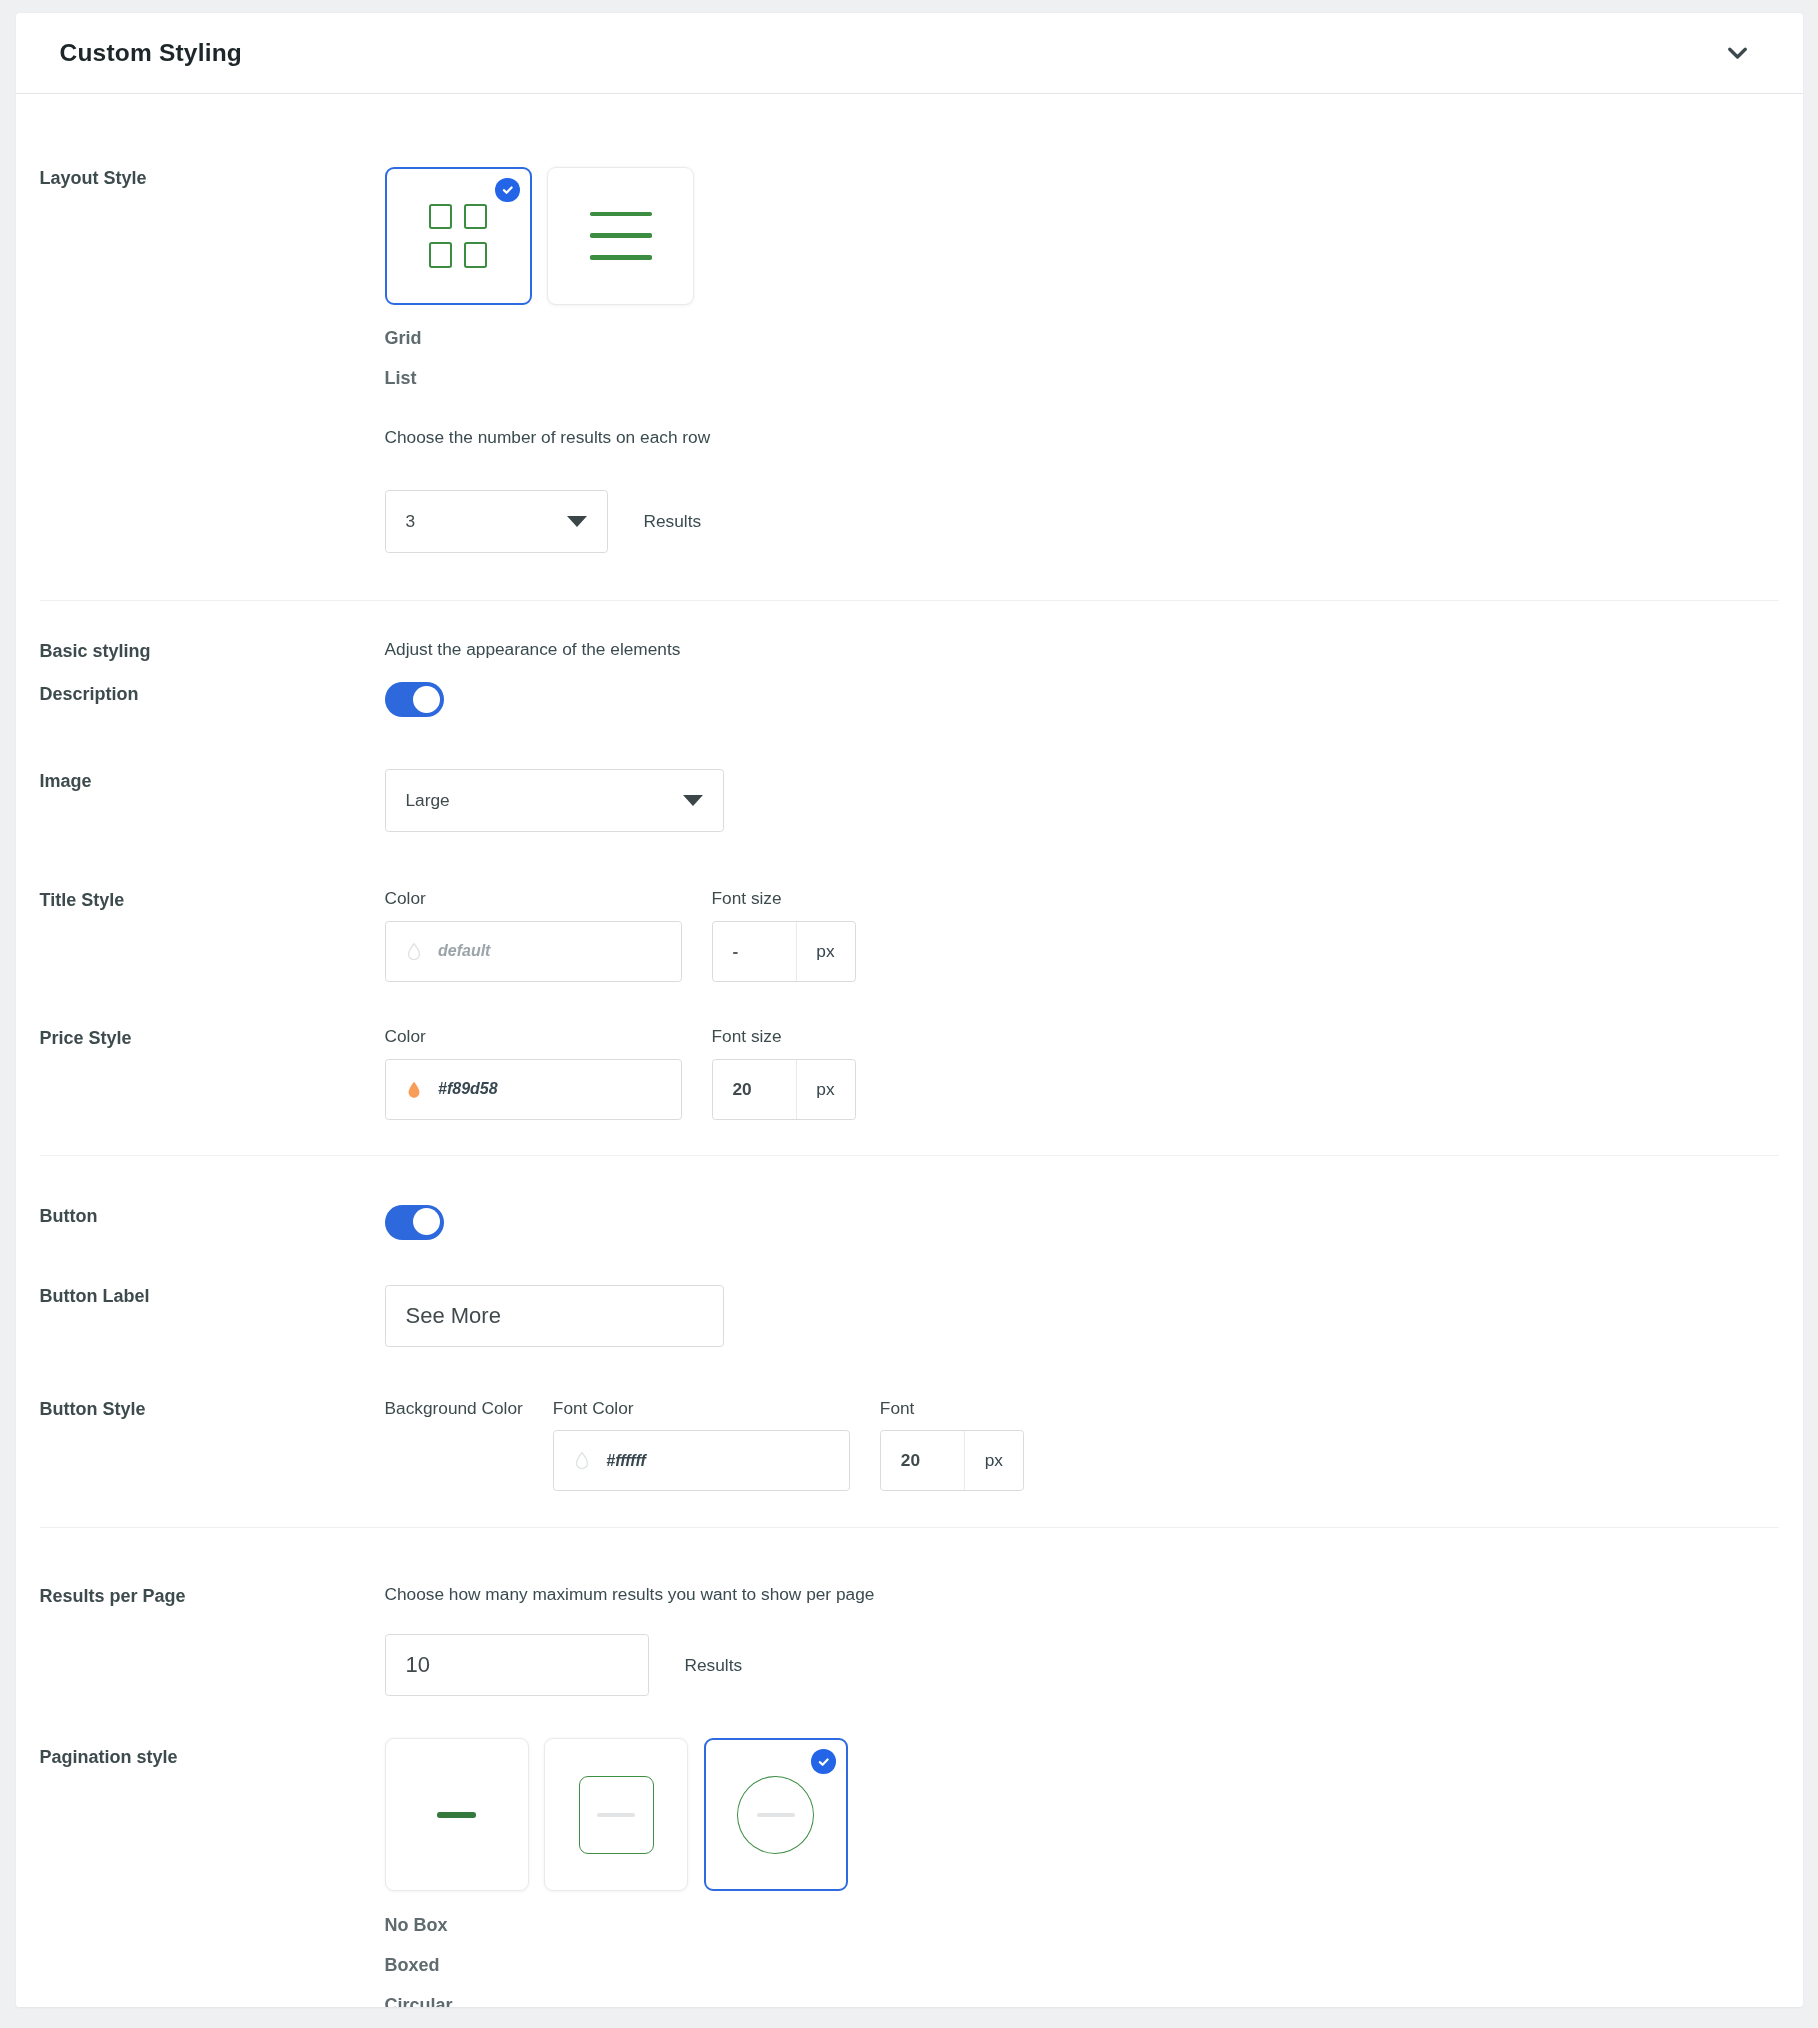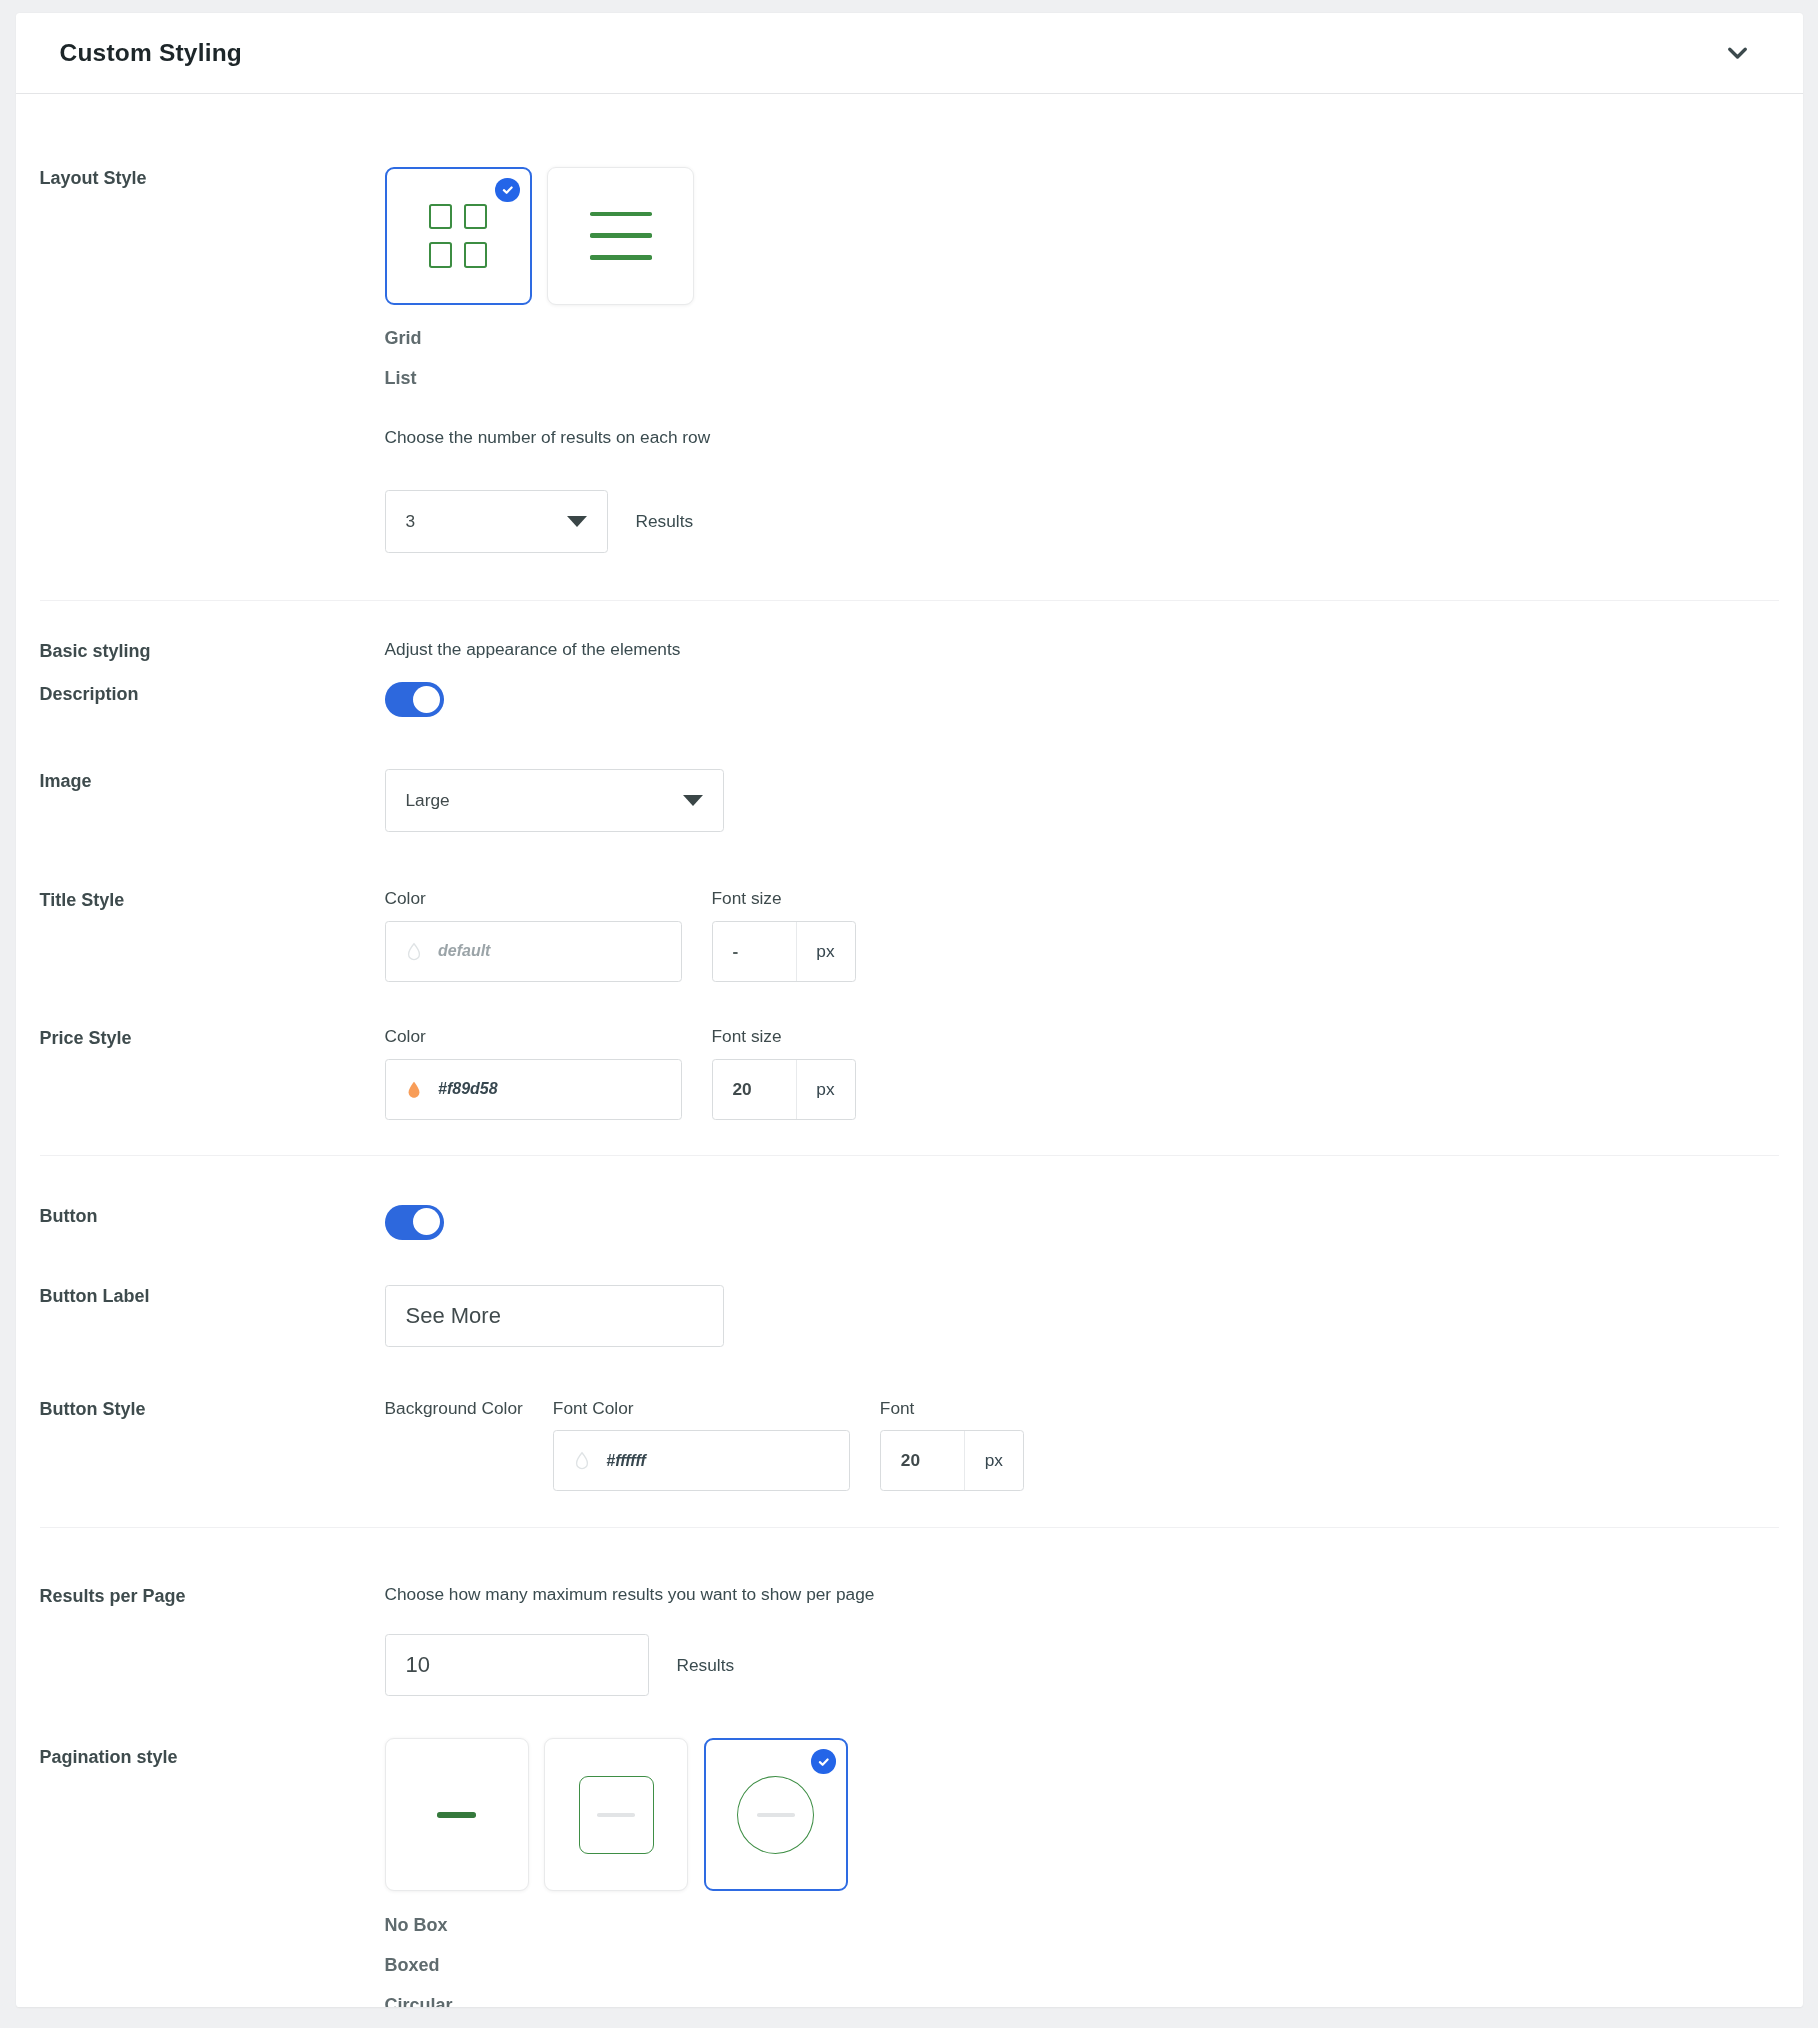--- a/index.html
+++ b/index.html
@@ -71,21 +71,21 @@
     display:flex;align-items:center;justify-content:space-between;
     padding:0 20px;font-size:17.3px;color:#404a4c;cursor:pointer;
   }
   .caret{width:0;height:0;border-left:10px solid transparent;border-right:10px solid transparent;
     border-top:11.8px solid #3a4647;}
   .text-input{
     box-sizing:border-box;height:62px;border:0.9px solid #d9dcde;border-radius:3.6px;background:#fff;
     display:flex;align-items:center;padding:0 20px;font-size:22px;color:#404a4c;
   }
   .inline-row{display:flex;align-items:center;}
-  .suffix{font-size:17.3px;font-weight:500;color:#3a4b4f;margin-left:28px;}
+  .suffix{font-size:17.3px;font-weight:500;color:#3a4b4f;margin-left:36px;}
 
   .toggle{
     position:relative;width:59px;height:35px;border-radius:17.3px;background:#2d68dd;
     border:none;cursor:pointer;padding:0;
   }
   .toggle .knob{position:absolute;top:3.6px;right:3.6px;width:27px;height:27px;border-radius:50%;background:#fff;}
 
   .field-groups{display:flex;gap:30px;}
   .sub-label{display:block;font-size:17.3px;font-weight:500;color:#3e4b4d;margin-bottom:11.8px;}
   .color-input{

